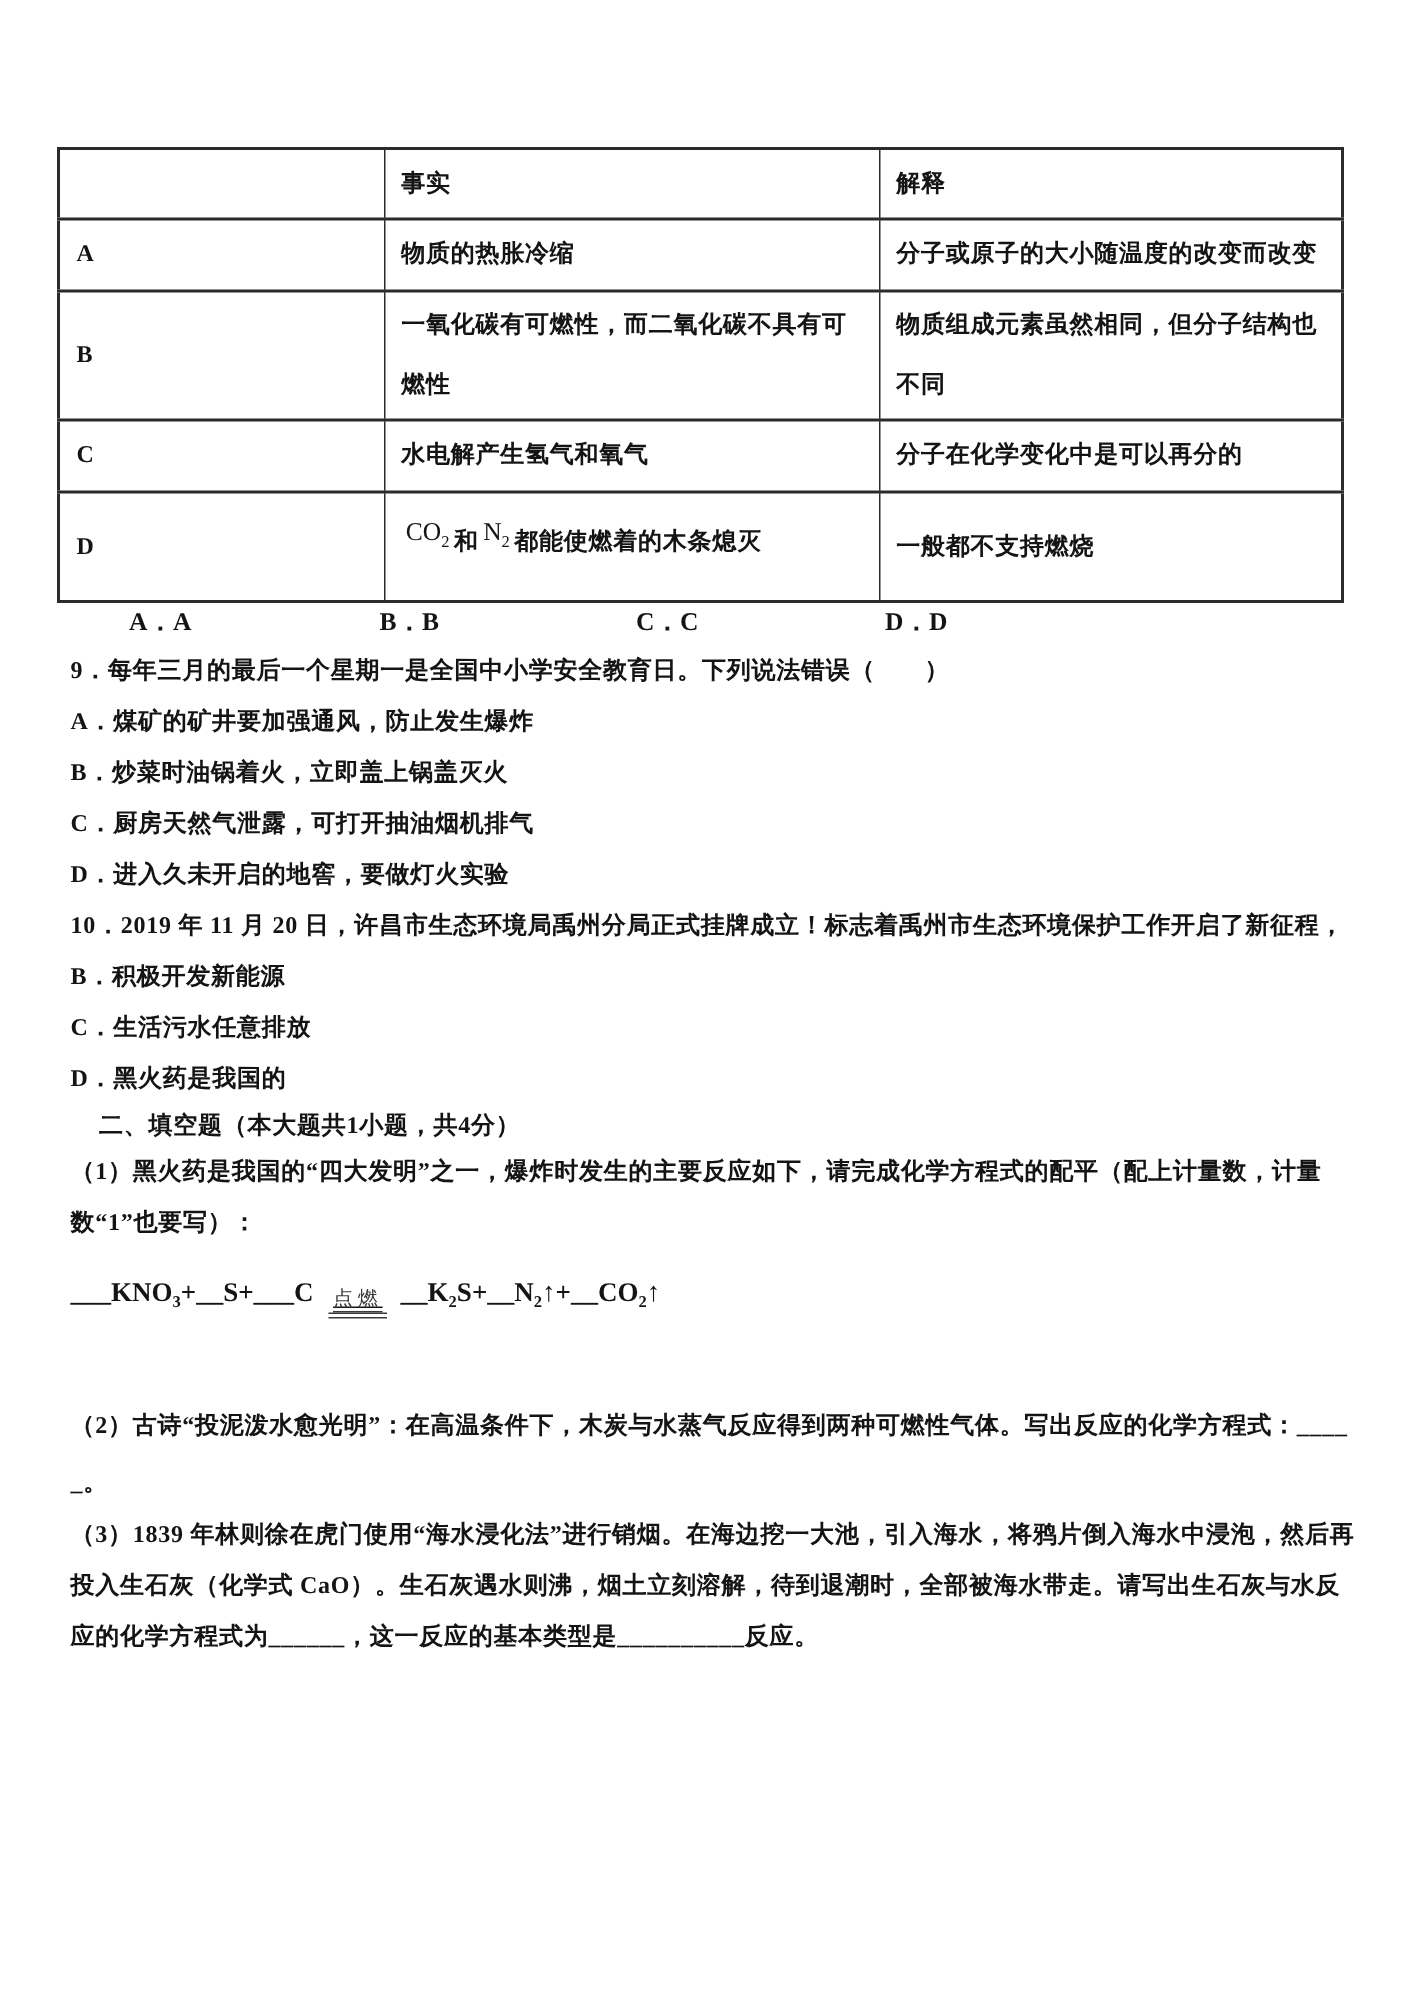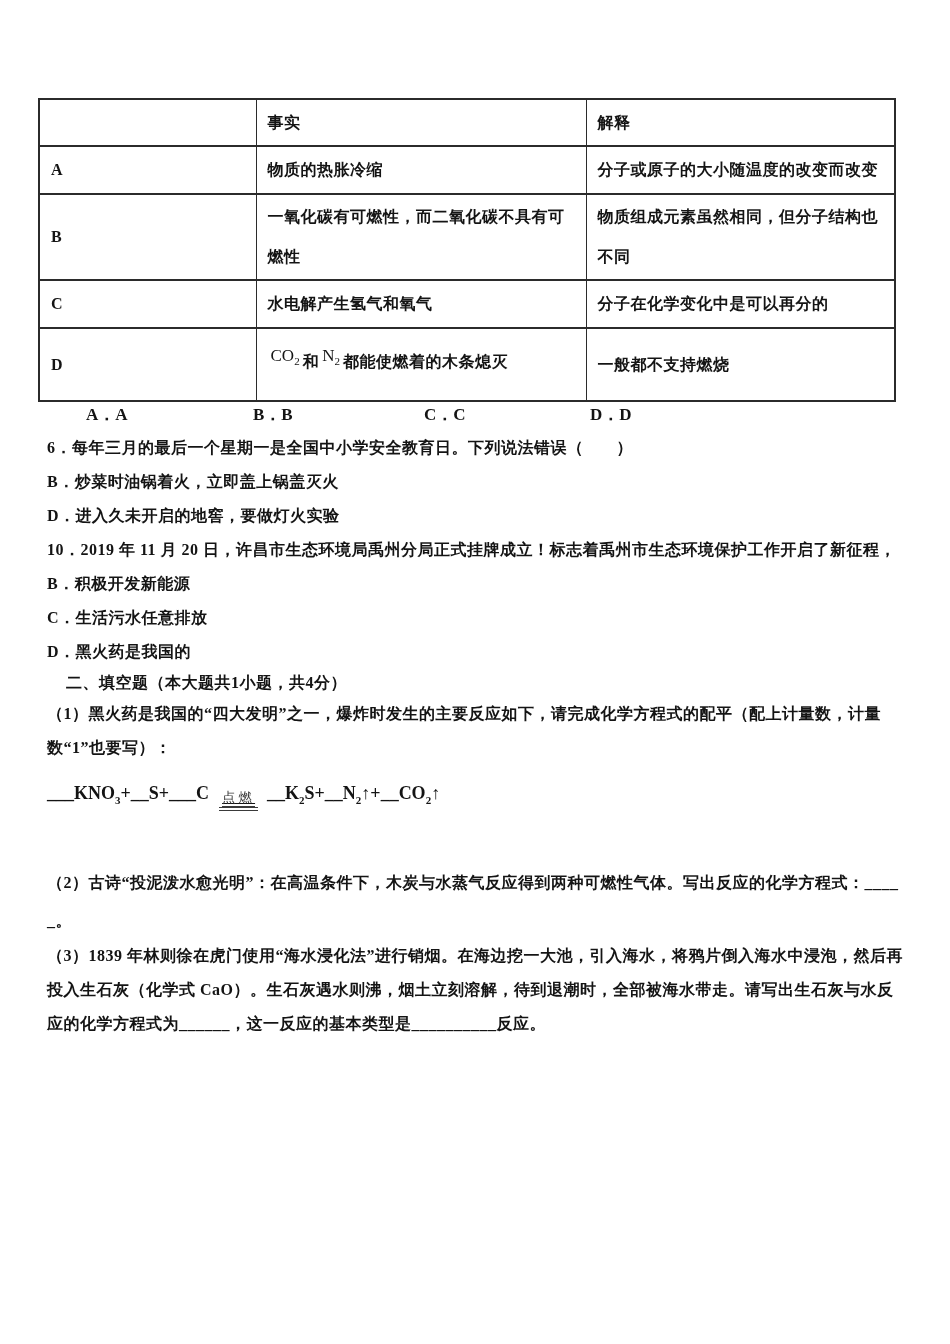--- a/index.html
+++ b/index.html
@@ -151,22 +151,24 @@
       <td>一般都不支持燃烧</td>
     </tr>
   </tbody>
     </table>
 
   <div class="answer-row">
     <span class="opt w1">A．A</span><span class="opt w2">B．B</span><span class="opt w3">C．C</span><span class="opt">D．D</span>
   </div>
 
   <div class="doc-body">
-    <div class="line">6．每年三月的最后一个星期一是全国中小学安全教育日。下列说法错误（　　）</div>
+    <div class="line">9．每年三月的最后一个星期一是全国中小学安全教育日。下列说法错误（　　）</div>
+    <div class="line">A．煤矿的矿井要加强通风，防止发生爆炸</div>
     <div class="line">B．炒菜时油锅着火，立即盖上锅盖灭火</div>
+    <div class="line">C．厨房天然气泄露，可打开抽油烟机排气</div>
     <div class="line">D．进入久未开启的地窖，要做灯火实验</div>
     <div class="line">10．2019 年 11 月 20 日，许昌市生态环境局禹州分局正式挂牌成立！标志着禹州市生态环境保护工作开启了新征程，</div>
     <div class="line">B．积极开发新能源</div>
     <div class="line">C．生活污水任意排放</div>
     <div class="line">D．黑火药是我国的</div>
     <div class="line-sm">二、填空题（本大题共1小题，共4分）</div>
     <div class="line">（1）黑火药是我国的“四大发明”之一，爆炸时发生的主要反应如下，请完成化学方程式的配平（配上计量数，计量</div>
     <div class="line">数“1”也要写）：</div>
 
     <div class="equation"><span class="eq-main"><span>___</span><span>KNO</span><sub>3</sub><span>+</span><span>__</span><span>S</span><span>+</span><span>___</span><span>C</span></span><span class="cond"><span class="cond-text">点燃</span></span><span class="eq-main"><span>__</span><span>K</span><sub>2</sub><span>S</span><span>+</span><span>__</span><span>N</span><sub>2</sub><span class="ar">↑</span><span>+</span><span>__</span><span>CO</span><sub>2</sub><span class="ar">↑</span></span></div>

